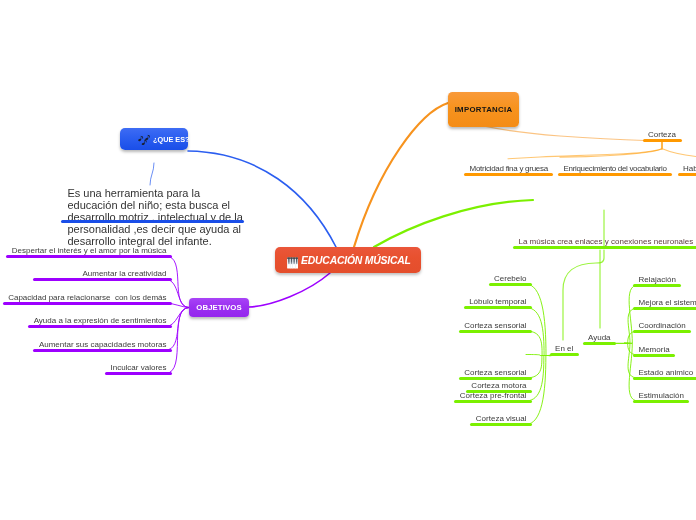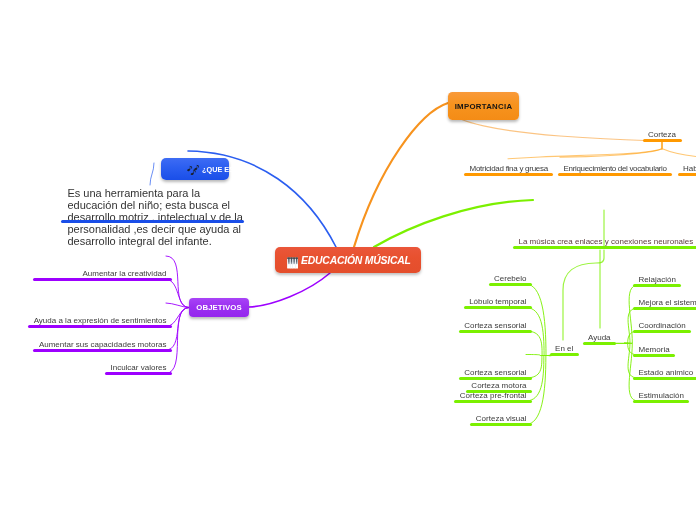--- a/index.html
+++ b/index.html
@@ -12,27 +12,27 @@
         white-space:nowrap;border-radius:7px;}
   .node .lbl{font-weight:bold;letter-spacing:.4px;}
 
   .central{left:275px;top:247px;width:146px;height:26px;border-radius:5px;
     background:linear-gradient(180deg,#ea563a 0%,#e8512f 40%,#e44e2c 100%);
     box-shadow:0 2px 3px rgba(0,0,0,.25);padding-left:11.5px;}
   .central .lbl{color:#fff;font-size:10.4px;font-style:italic;font-weight:bold;
     letter-spacing:-.2px;margin-left:3px;}
   .central .ic{width:11.5px;height:12px;display:block;margin-top:1.5px;}
 
-  .nque{left:120px;top:158px;width:68px;height:22px;border-radius:5px;
+  .nque{left:120px;top:128px;width:68px;height:22px;border-radius:5px;
     background:linear-gradient(180deg,#3e6cf4 0%,#2b5ef0 45%,#1a4ee8 100%);
-    box-shadow:0 2px 3px rgba(0,0,0,.28);padding-left:25px;margin-left:41px;}
+    box-shadow:0 2px 3px rgba(0,0,0,.28);padding-left:17px;}
   .nque .lbl{color:#fff;font-size:7.3px;font-weight:bold;margin-left:3px;letter-spacing:0;}
   .nque .ic{width:13px;height:13px;display:block;}
 
-  .nimp{left:448px;top:92px;width:71px;height:28px;border-radius:4.5px;
+  .nimp{left:448px;top:92px;width:71px;height:35px;border-radius:4.5px;
     background:linear-gradient(180deg,#f99a3a 0%,#f7931e 45%,#f48c16 100%);
     box-shadow:0 2px 3px rgba(0,0,0,.28);justify-content:center;}
   .nimp .lbl{color:#151515;font-size:7.8px;font-weight:bold;letter-spacing:.3px;}
 
   .nobj{left:189px;top:298px;width:60px;height:19px;border-radius:4px;
     background:linear-gradient(180deg,#a843f7 0%,#9b30f0 45%,#9526ee 100%);
     box-shadow:0 2px 3px rgba(0,0,0,.28);justify-content:center;}
   .nobj .lbl{color:#fff;font-size:7.8px;font-weight:bold;letter-spacing:.1px;}
 
   .ncer{left:533px;top:189px;width:140px;height:21px;border-radius:5px;
@@ -141,27 +141,29 @@
 
   <div class="node nobj">
     <span class="lbl">OBJETIVOS</span>
   </div>
 
 
   <div class="para">Es una herramienta para la educación del niño; esta busca el desarrollo motriz , intelectual y de la personalidad ,es decir que ayuda al desarrollo integral del infante.</div>
 
   <div id="leaves">
       <div class="leafwrap" style="position: absolute; top: 245.5px; right: 524px;">
+        <div class="leaf" style="position: static; padding: 0px 5.5px;">Despertar el interés y el amor por la música</div>
         <div class="bar" style="position: static; background: rgb(157, 0, 255);"></div>
       </div>
       <div class="leafwrap" style="position: absolute; top: 269px; right: 524px;">
         <div class="leaf" style="position: static; padding: 0px 5.5px; margin-left: 44px;">Aumentar la creatividad</div>
         <div class="bar" style="position: static; background: rgb(157, 0, 255);"></div>
       </div>
       <div class="leafwrap" style="position: absolute; top: 292.5px; right: 524px;">
+        <div class="leaf" style="position: static; padding: 0px 5.5px;">Capacidad para relacionarse  con los demás</div>
         <div class="bar" style="position: static; background: rgb(157, 0, 255);"></div>
       </div>
       <div class="leafwrap" style="position: absolute; top: 316px; right: 524px;">
         <div class="leaf" style="position: static; padding: 0px 5.5px; text-align: center;">Ayuda a la expresión de sentimientos</div>
         <div class="bar" style="position: static; background: rgb(157, 0, 255);"></div>
       </div>
       <div class="leafwrap" style="position: absolute; top: 339.5px; right: 524px; margin-left: 48px;">
         <div class="leaf" style="position: static; padding: 0px 5.5px;">Aumentar sus capacidades motoras</div>
         <div class="bar" style="position: static; background: rgb(157, 0, 255);"></div>
       </div>

